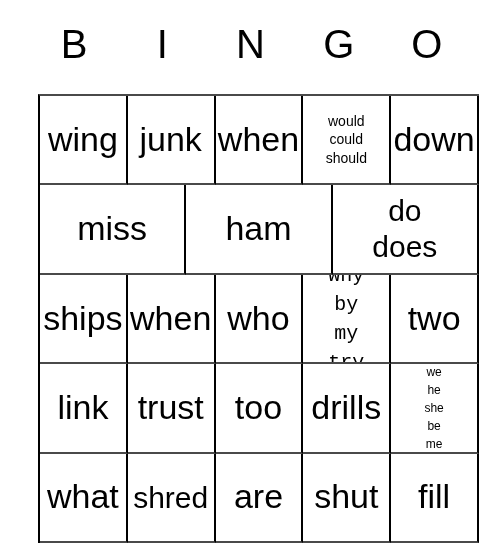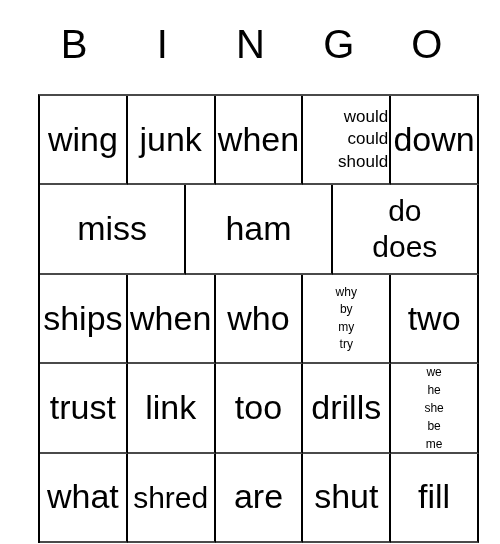--- a/index.html
+++ b/index.html
@@ -81,22 +81,22 @@
     width: 100%;
     text-align: center;
     color: #000000;
     white-space: pre-line;
   }
 
   
   .size-1 { font-size: 34px; line-height: 1.05; }
   .size-1-narrow { font-size: 30px; line-height: 1.05; }
   .size-2 { font-size: 30px; line-height: 1.22; }
-  .size-3 { font-size: 17px; line-height: 1.33; text-align: right; }
-  .size-4 { font-size: 12px; line-height: 1.45; }
+  .size-3 { font-size: 14px; line-height: 1.33; }
+  .size-4 { font-size: 20px; line-height: 1.45; font-family: Liberation Mono, monospace; }
   .size-5 { font-size: 12px; line-height: 1.5; border-radius: 12px; }
 </style>
 </head>
 <body>
 
 <div id="card">
 
   <div id="header-row">
     <div class="header-letter">B</div>
     <div class="header-letter">I</div>
@@ -152,24 +152,24 @@
 by
 my
 try</span>
         </div>
       <div class="cell">
           <span class="cell-text size-1">two</span>
         </div>
     </div>
     <div class="grid-row">
       <div class="cell">
+          <span class="cell-text size-1">link</span>
+        </div>
+      <div class="cell">
           <span class="cell-text size-1">trust</span>
-        </div>
-      <div class="cell">
-          <span class="cell-text size-1">link</span>
         </div>
       <div class="cell">
           <span class="cell-text size-1">too</span>
         </div>
       <div class="cell">
           <span class="cell-text size-1">drills</span>
         </div>
       <div class="cell">
           <span class="cell-text size-5">we
 he

